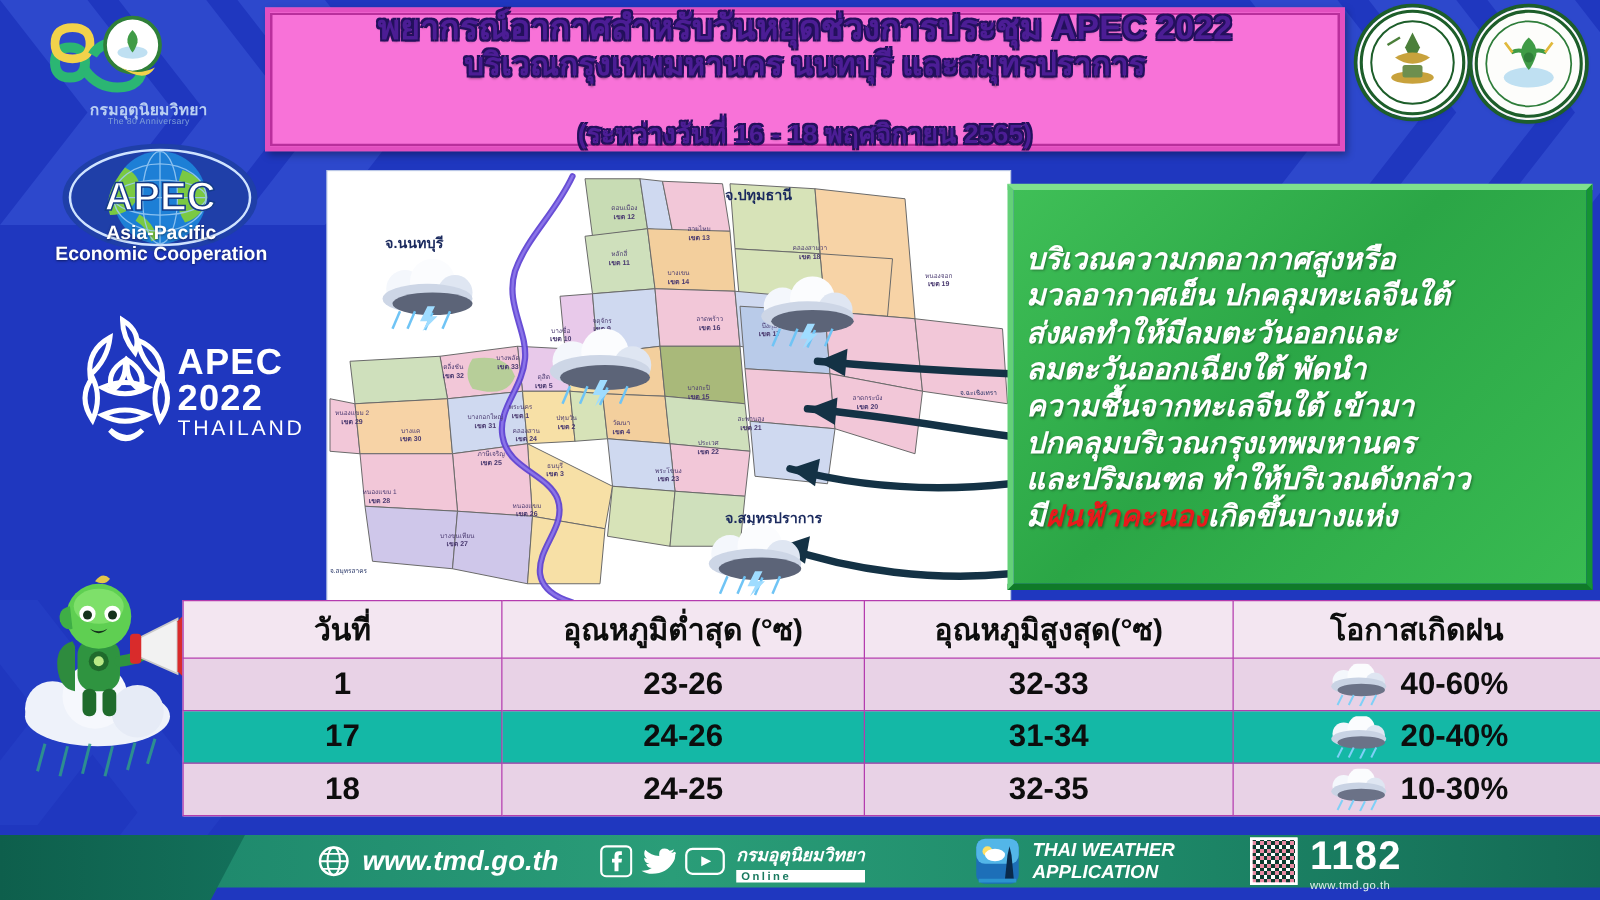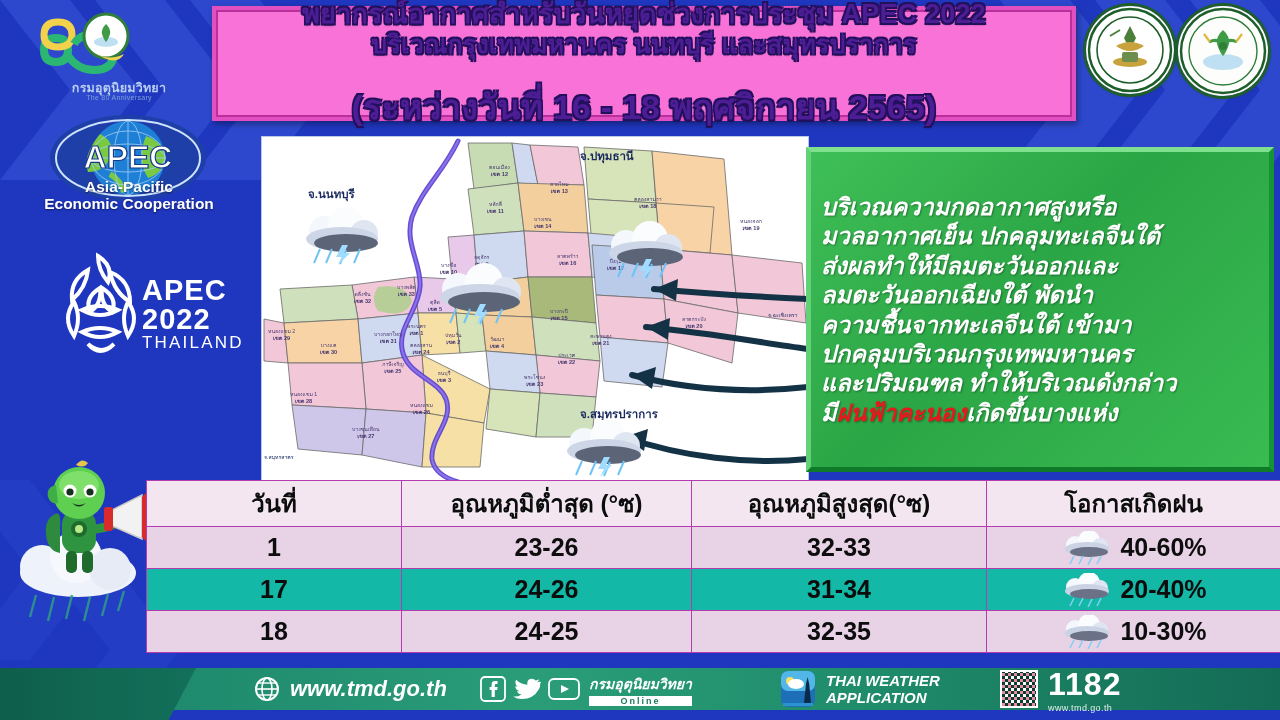--- a/index.html
+++ b/index.html
@@ -38,21 +38,21 @@
     font-size: 27px;
     line-height: 1.16;
     letter-spacing: .2px;
     white-space: nowrap;
     text-shadow:
       -1.6px -1.6px 0 #23105c, 1.6px -1.6px 0 #23105c,
       -1.6px 1.6px 0 #23105c, 1.6px 1.6px 0 #23105c,
       0 2px 2px rgba(0,0,0,.45);
   }
   #title-banner .tline.l2 { font-size: 25px; }
-  #title-banner .tline.l3 { font-size: 34px; margin-top: 29px; }
+  #title-banner .tline.l3 { font-size: 21px; margin-top: 29px; }
 
   
   .seal {
     position: absolute; border-radius: 50%;
     display: flex; align-items: center; justify-content: center;
     overflow: hidden;
   }
   #seal-mdes { left: 1086px; top: 6px; width: 88px; height: 88px;
     background: radial-gradient(circle at 40% 32%, #ffffff 62%, #f3f4ef 100%);
     box-shadow: 0 0 0 3px #1d5e2a, 0 1px 4px rgba(0,0,0,.5);
@@ -667,21 +667,21 @@
                  q-4.5 0 -4.5 4.6 q0 .7 .1 1.3 Q7.7 8.4 3.2 3.7 q-.8 1.3 -.8 2.8 q0 2.9 2.3 4.3
                  q-1.3 0 -2.4 -.7 q0 4 4 4.9 q-1.2 .3 -2.3 .1 q1 3.2 4.4 3.3 q-2.8 2.2 -6.9 2.2
                  q-.7 0 -1.4 -.1 Q3.9 23 8.8 23 q11.6 0 17.1 -9.8 q1.3 -2.3 1.3 -5 v-.6 Q28.5 6.6 27 5.4 Z" fill="#fff"></path>
       </svg>
       <svg width="32" height="26" viewBox="0 0 32 26" aria-hidden="true">
         <rect x="1" y="3" width="30" height="20" rx="5" fill="none" stroke="#fff" stroke-width="1.8"></rect>
         <polygon points="13,9 21,13 13,17" fill="#fff"></polygon>
       </svg>
       <div style="margin-left:2px">
         <div class="flabel" style="font-size:14px">กรมอุตุนิยมวิทยา</div>
-        <div style="background:#fff;color:#19795f;font-size:9px;font-weight:bold;letter-spacing:2px;text-align:center;padding:0 4px;margin-top:1px">Online</div>
+        <div style="background:#fff;color:#19795f;font-size:9px;font-weight:bold;letter-spacing:2px;padding:0 4px;margin-top:1px">Online</div>
       </div>
     </div>
 
     <div class="fseg" style="width:220px;gap:10px">
       <svg width="36" height="38" viewBox="0 0 36 38" aria-hidden="true">
         <rect x="1" y="1" width="34" height="36" rx="7" fill="#1d6fb8"></rect>
         <rect x="1" y="1" width="34" height="20" rx="7" fill="#53b6e8"></rect>
         <circle cx="10" cy="11" r="4" fill="#ffe066"></circle>
         <ellipse cx="16" cy="14" rx="8" ry="5" fill="#ffffff"></ellipse>
         <path d="M24 33 L26 14 L27.6 7 L29.2 14 L31 33 Z" fill="#0a2a4a"></path>

